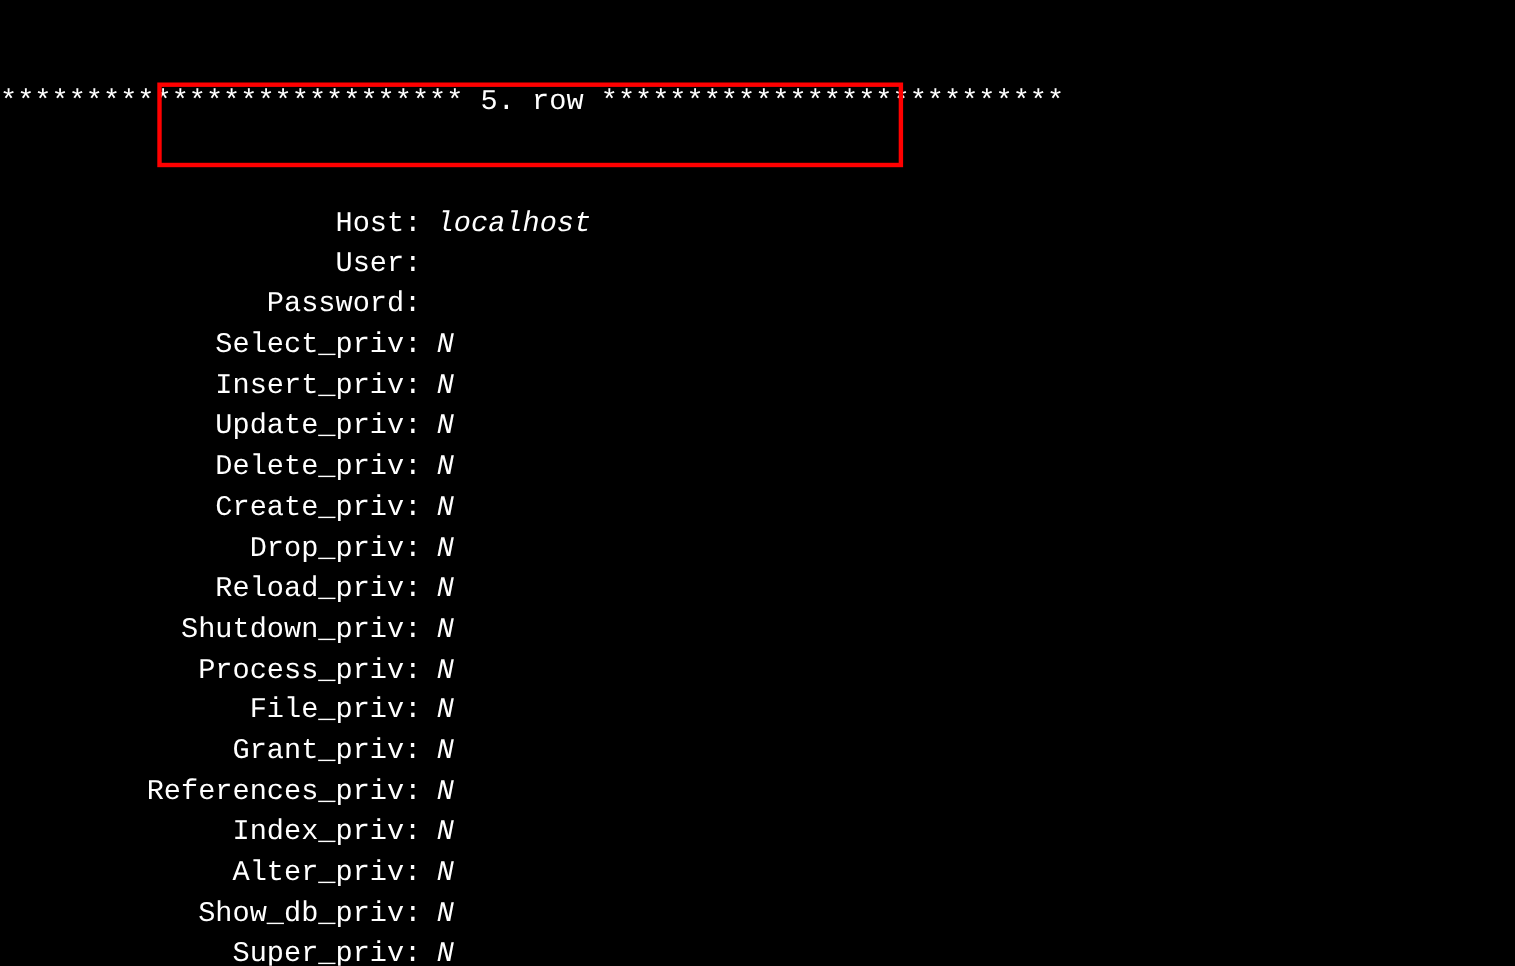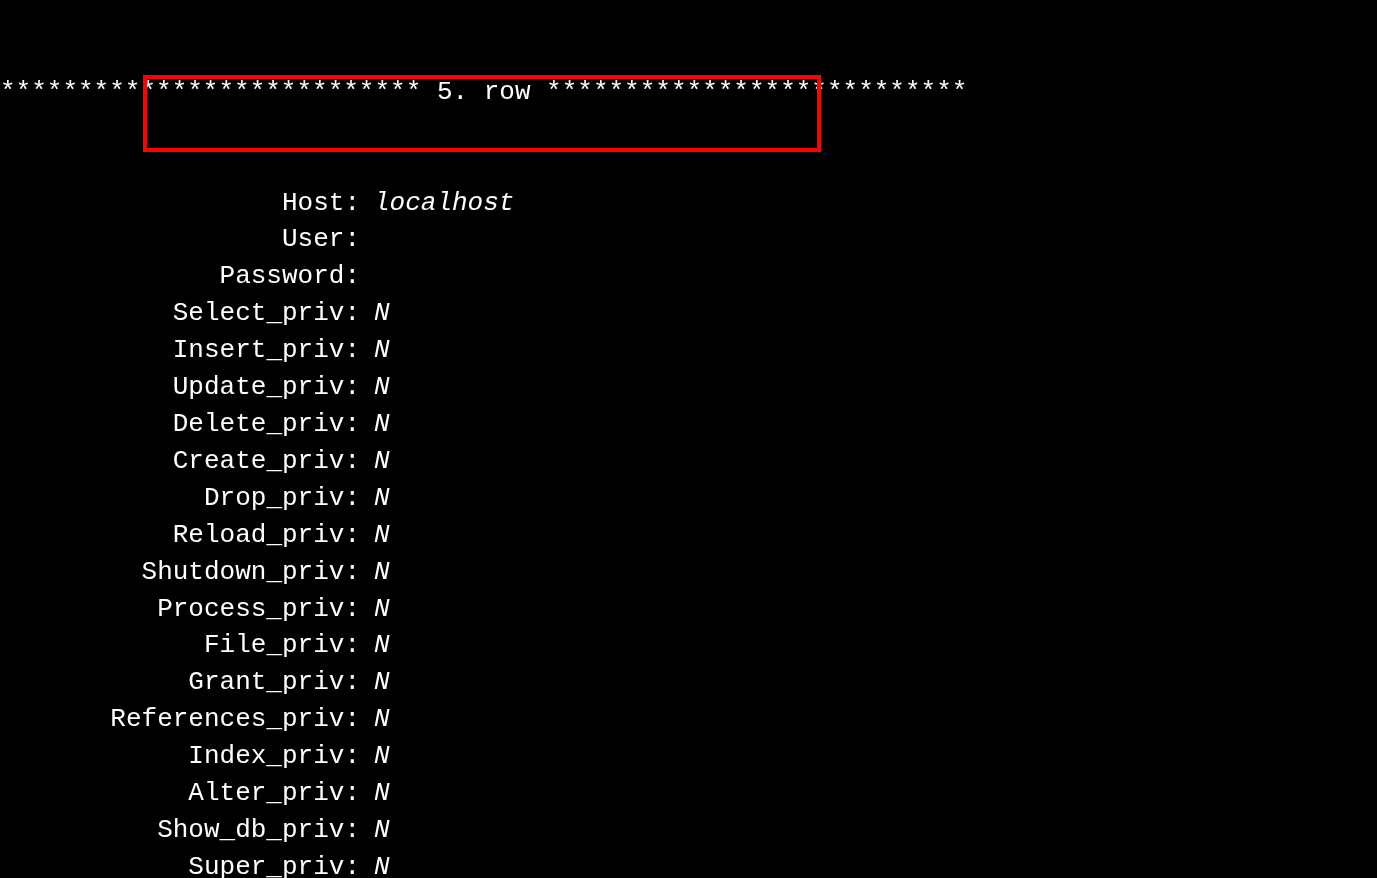--- a/index.html
+++ b/index.html
@@ -21,20 +21,21 @@
     .terminal {
       white-space: pre;
       padding: 0;
     }
     .row-header {
       display: block;
     }
     .field-row {
       display: flex;
       position: relative;
+      margin-left: 23px;
     }
     .field-label {
       width: 360px;
       text-align: right;
       padding-right: 0;
     }
     .field-value {
       padding-left: 14px;
       font-style: italic;
     }

